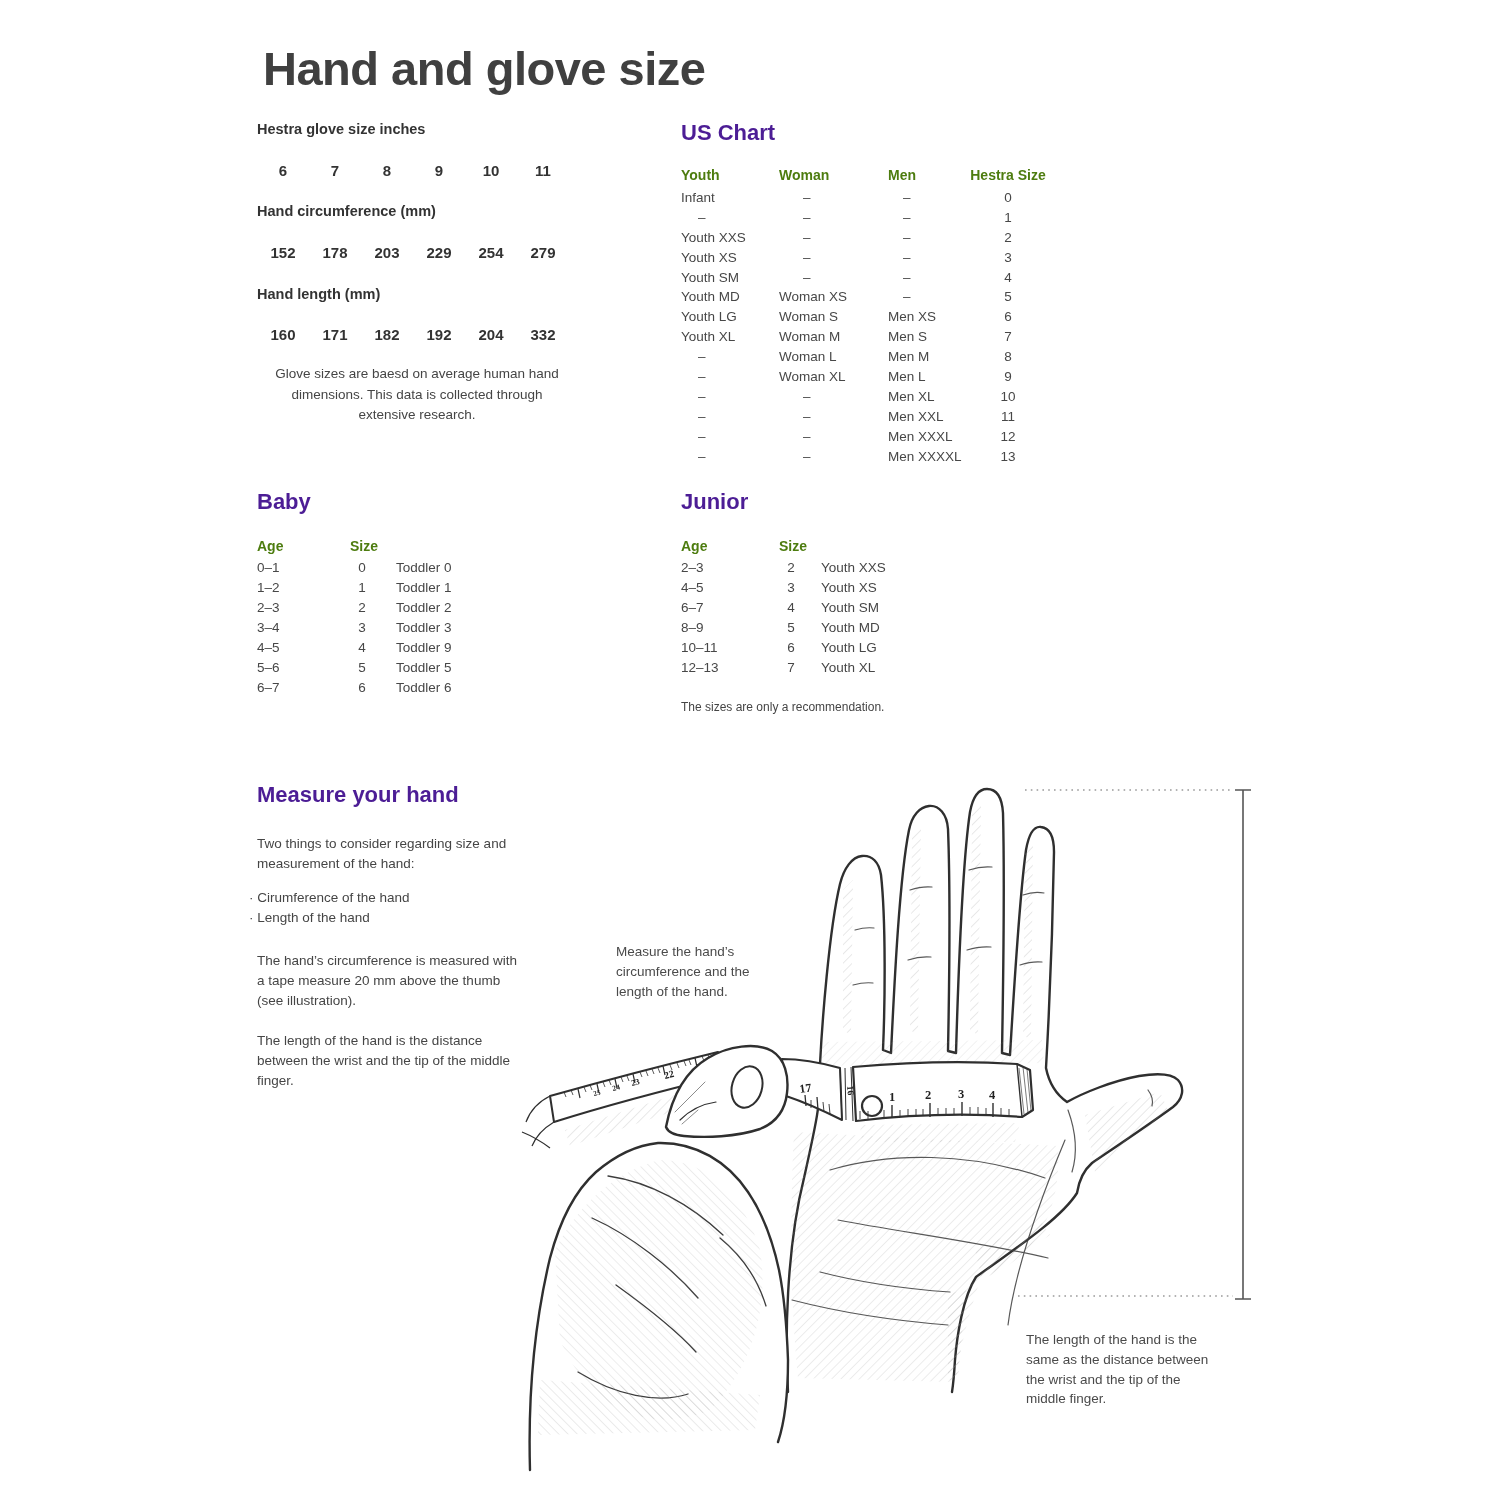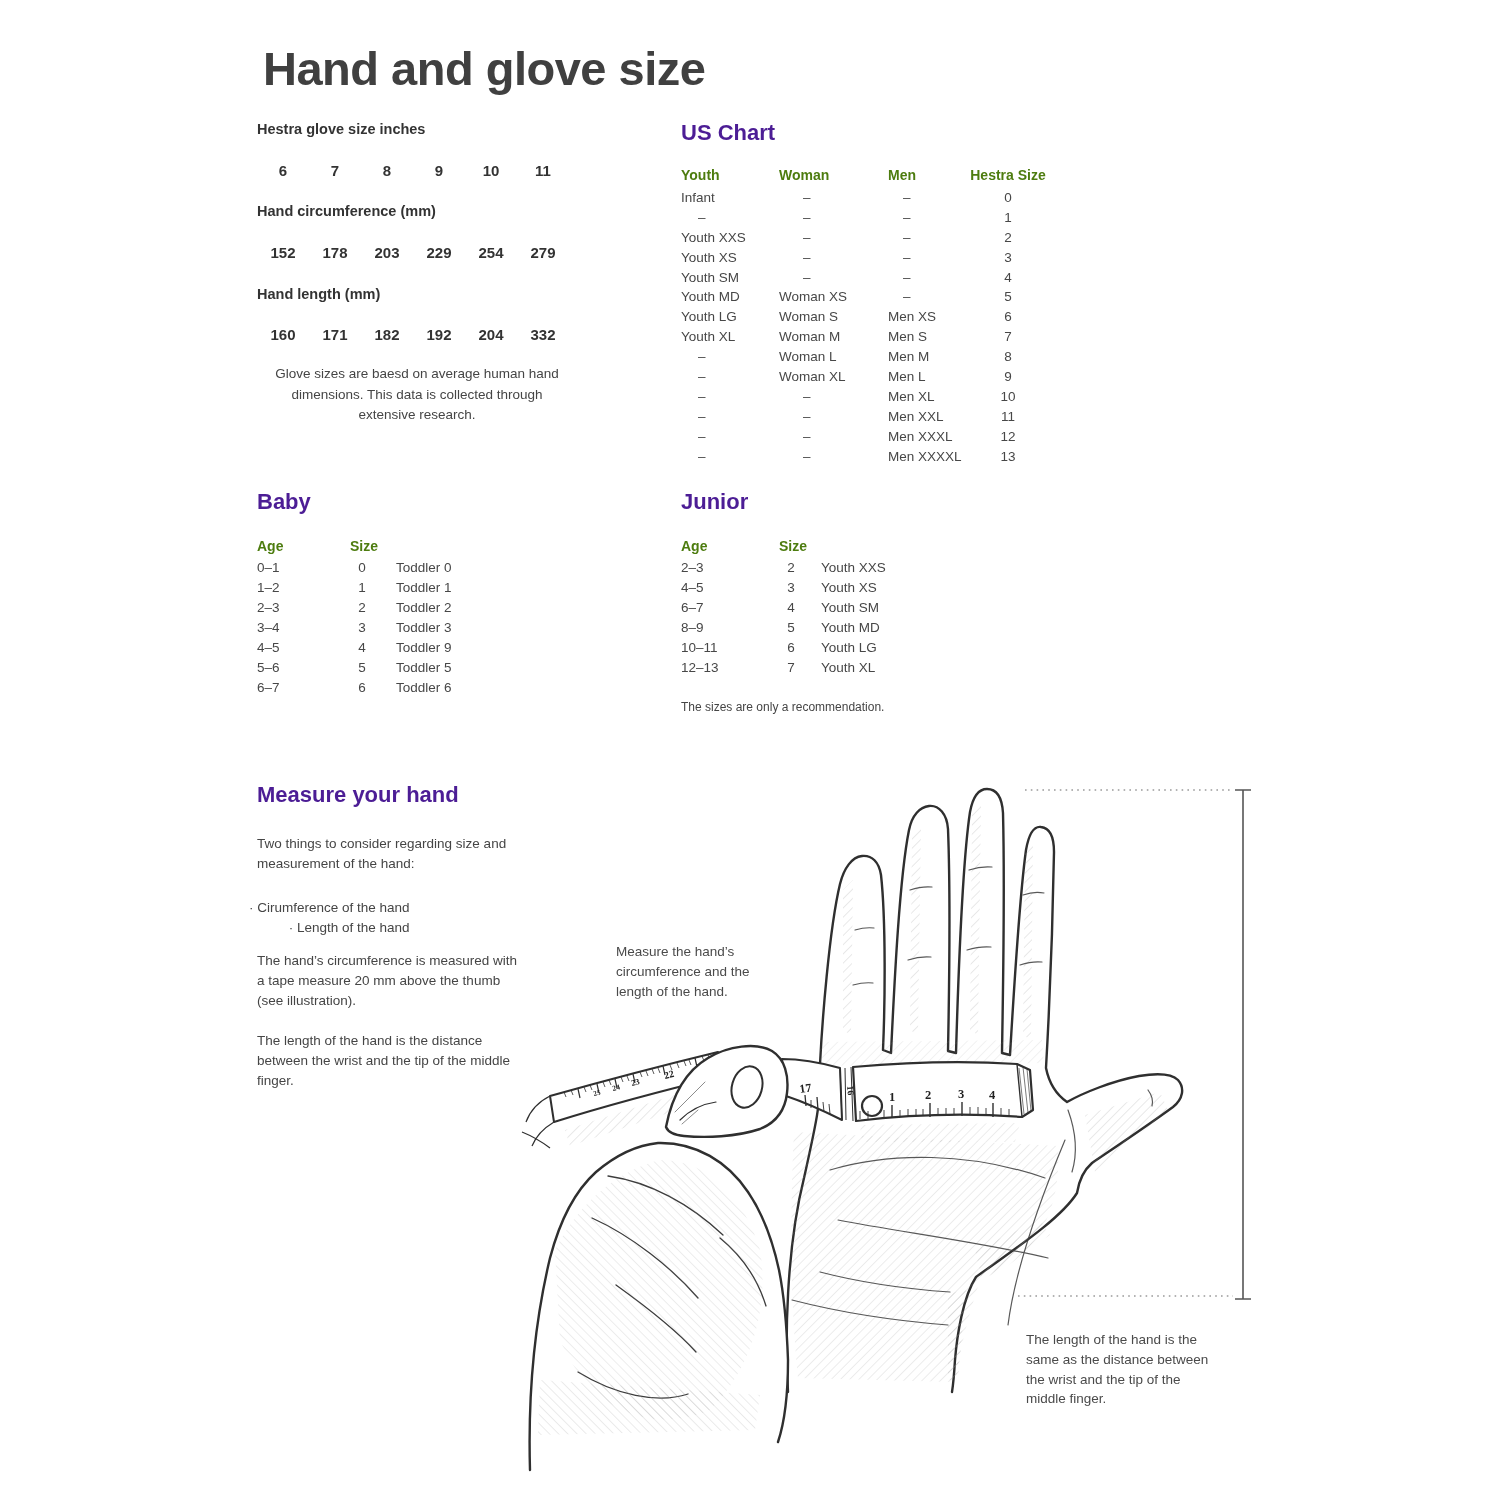--- a/index.html
+++ b/index.html
@@ -258,21 +258,21 @@
     </div>
   <div class="sec-note" style="top:211px;">The sizes are only a recommendation.</div>
 </section>
 
 <section class="abs" style="left:257px;top:782px;width:300px;">
   <h2>Measure your hand</h2>
   <div class="body-lines" style="top:52px;">
       <div class="line">Two things to consider regarding size and</div>
       <div class="line">measurement of the hand:</div>
     </div>
-  <div class="body-lines" style="top:116px;left:-8px;text-align:right;">
+  <div class="body-lines" style="top:106px;left:-8px;">
       <div class="line">· Cirumference of the hand</div>
       <div class="line">· Length of the hand</div>
     </div>
   <div class="body-lines" style="top:169px;">
       <div class="line">The hand’s circumference is measured with</div>
       <div class="line">a tape measure 20 mm above the thumb</div>
       <div class="line">(see illustration).</div>
     </div>
   <div class="body-lines" style="top:249px;">
       <div class="line">The length of the hand is the distance</div>

